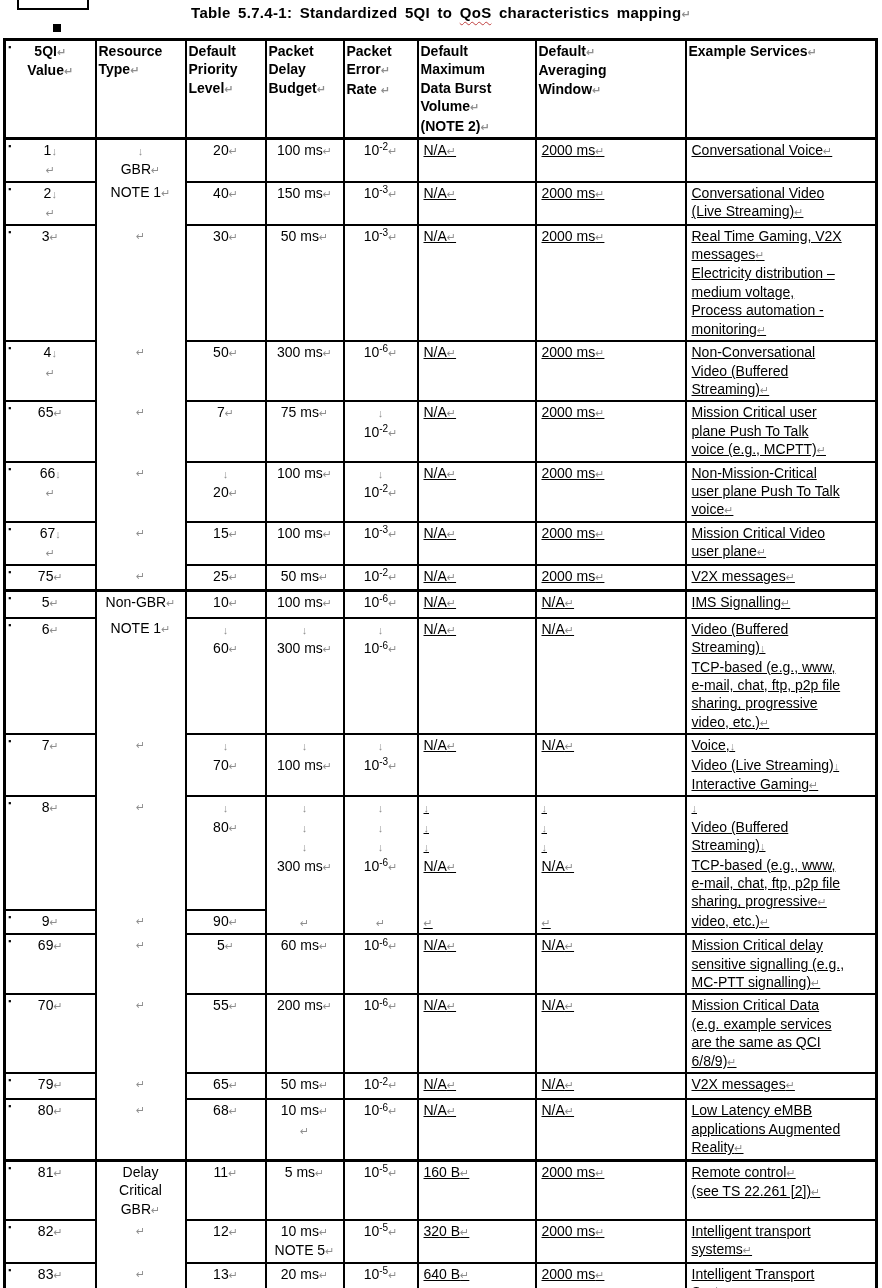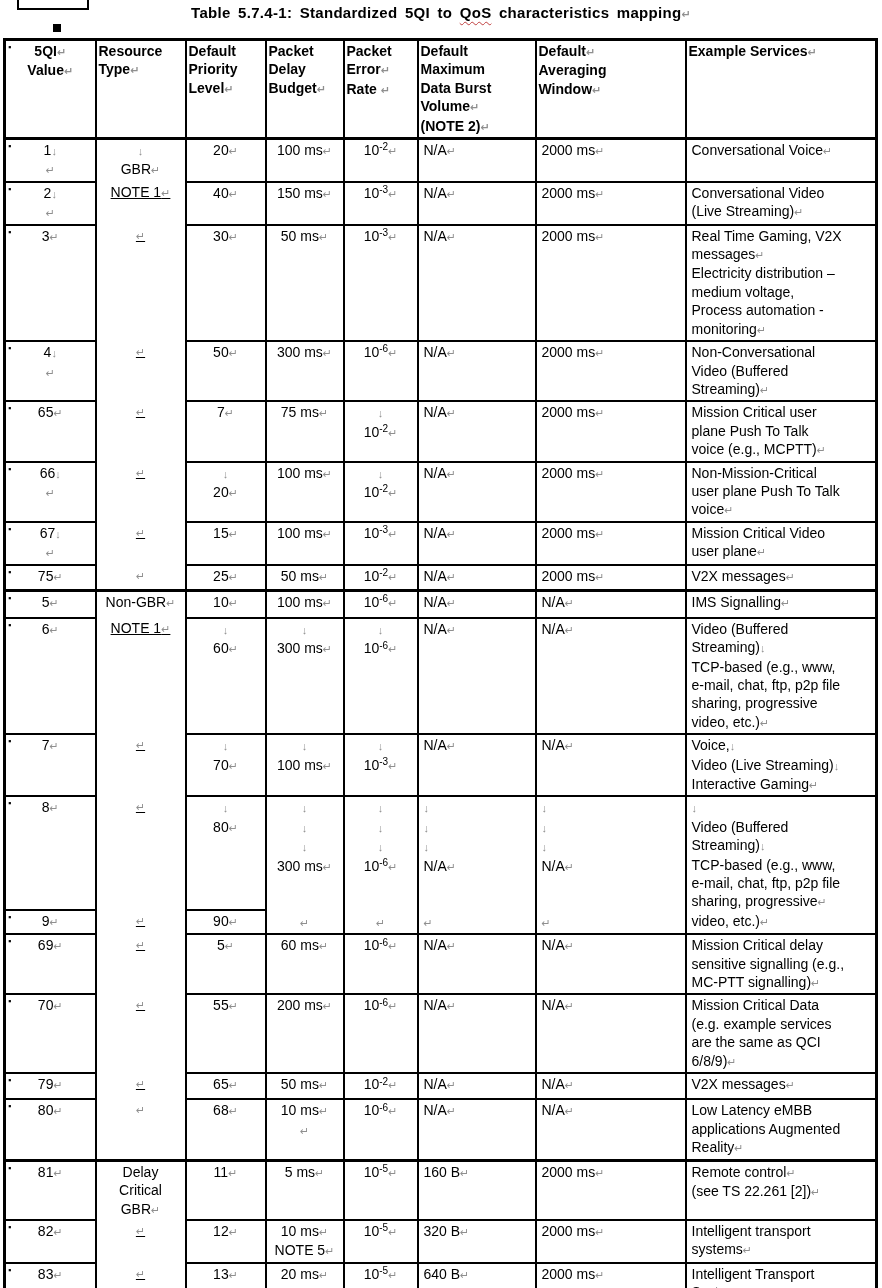--- a/index.html
+++ b/index.html
@@ -7,23 +7,23 @@
   .frag-box{position:absolute;left:17px;top:-5px;width:68px;height:13px;border:2px solid #000;border-top:none;}
   .para-square{position:absolute;left:53px;top:24px;width:8px;height:8px;background:#000;}
   .doc-title{position:absolute;top:4px;left:0;width:882px;text-align:center;font-weight:bold;font-size:15px;letter-spacing:.3px;word-spacing:3px;white-space:nowrap;}
   .wavy{text-decoration:underline;text-decoration-style:wavy;text-decoration-color:#c04040;text-decoration-thickness:1px;text-underline-offset:3px;}
   table.qos{position:absolute;left:3px;top:38px;width:872px;border-collapse:collapse;table-layout:fixed;border:3px solid #000;}
   td,th{border:2px solid #000;vertical-align:top;padding:1px 2px;font-size:14px;line-height:18.4px;overflow:hidden;}
   th{font-weight:bold;text-align:left;border-bottom:3px solid #000;}
   tr.section>td{border-top:3px solid #000;}
   .c-qi{text-align:center;position:relative;}
   .c-rt,.c-num{text-align:center;}
-  .c-left{text-align:left;padding-left:5px;}
+  .c-left{text-align:left;padding-left:5px;text-decoration:underline;}
   .rt-first{border-bottom-style:hidden;}
-  .rt-mid{border-top-style:hidden;border-bottom-style:hidden;text-decoration:underline;}
+  .rt-mid{border-top-style:hidden;border-bottom-style:hidden;}
   .rt-last{border-top-style:hidden;}
   .mark{color:#8f8f8f;font-size:11px;}
   sup{font-size:10px;line-height:0;position:relative;top:1px;}
   .row-marker{position:absolute;left:2px;top:2px;font-size:9px;line-height:9px;color:#000;}
 </style>
 </head>
 <body>
 
 <div class="frag-box"></div>
 <div class="para-square"></div>

